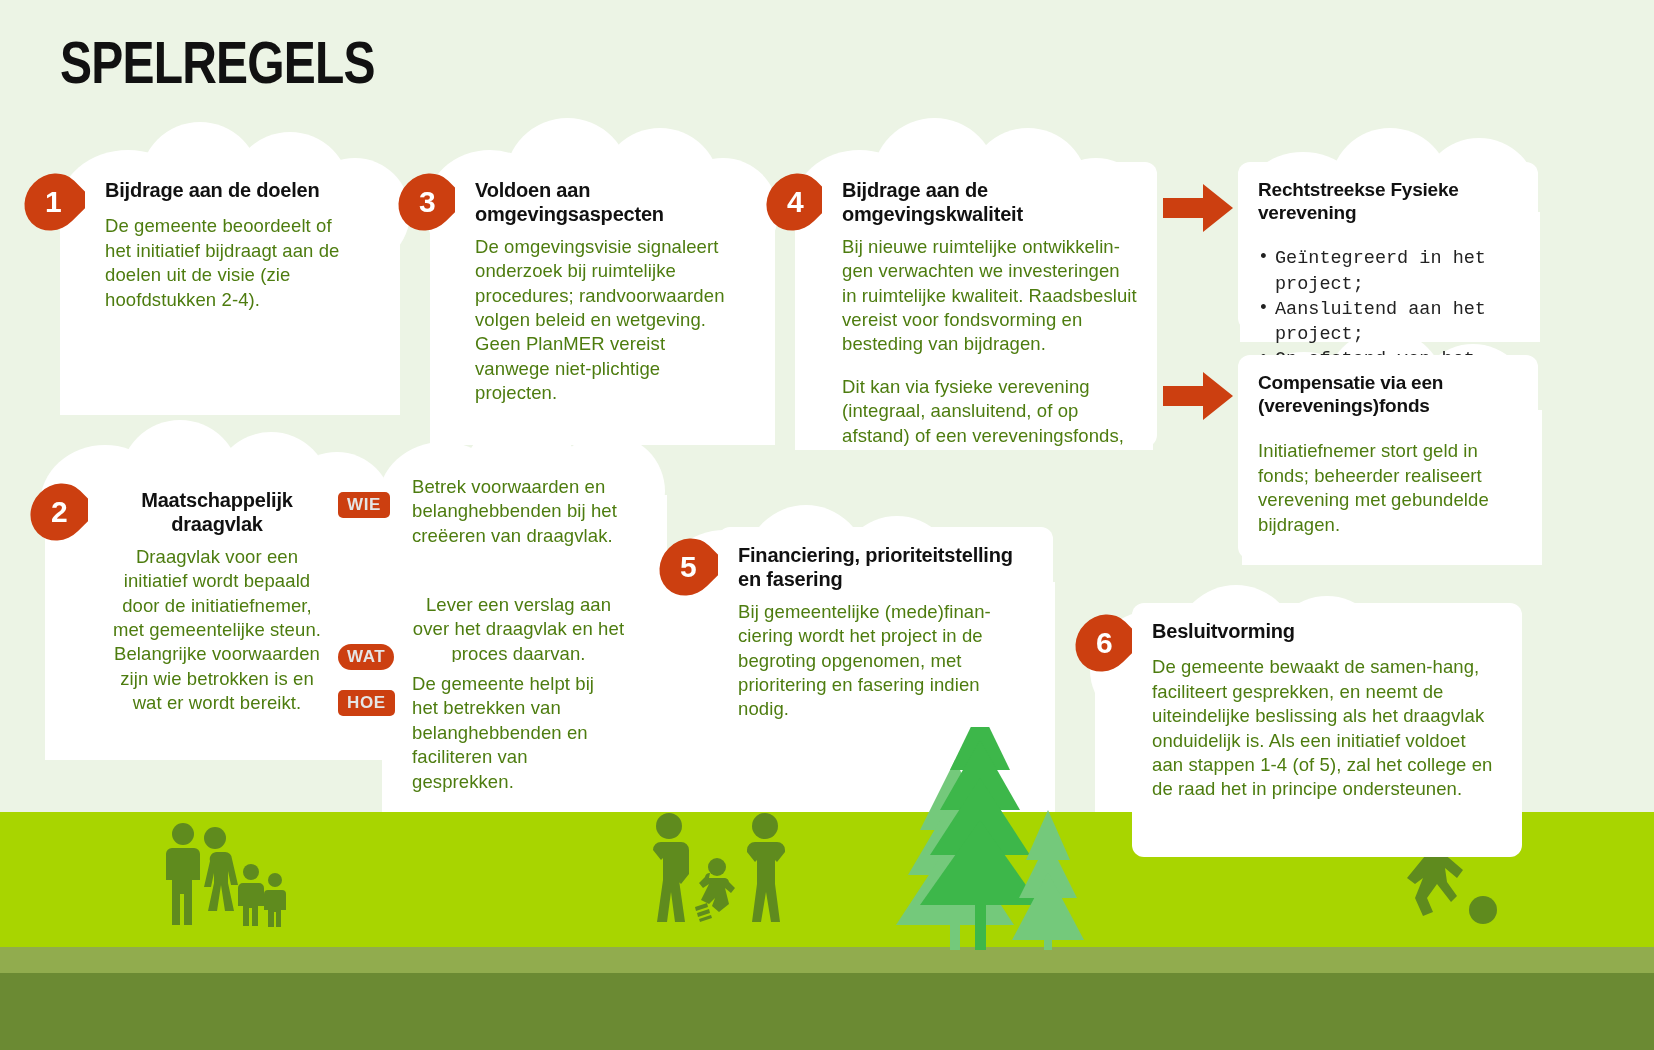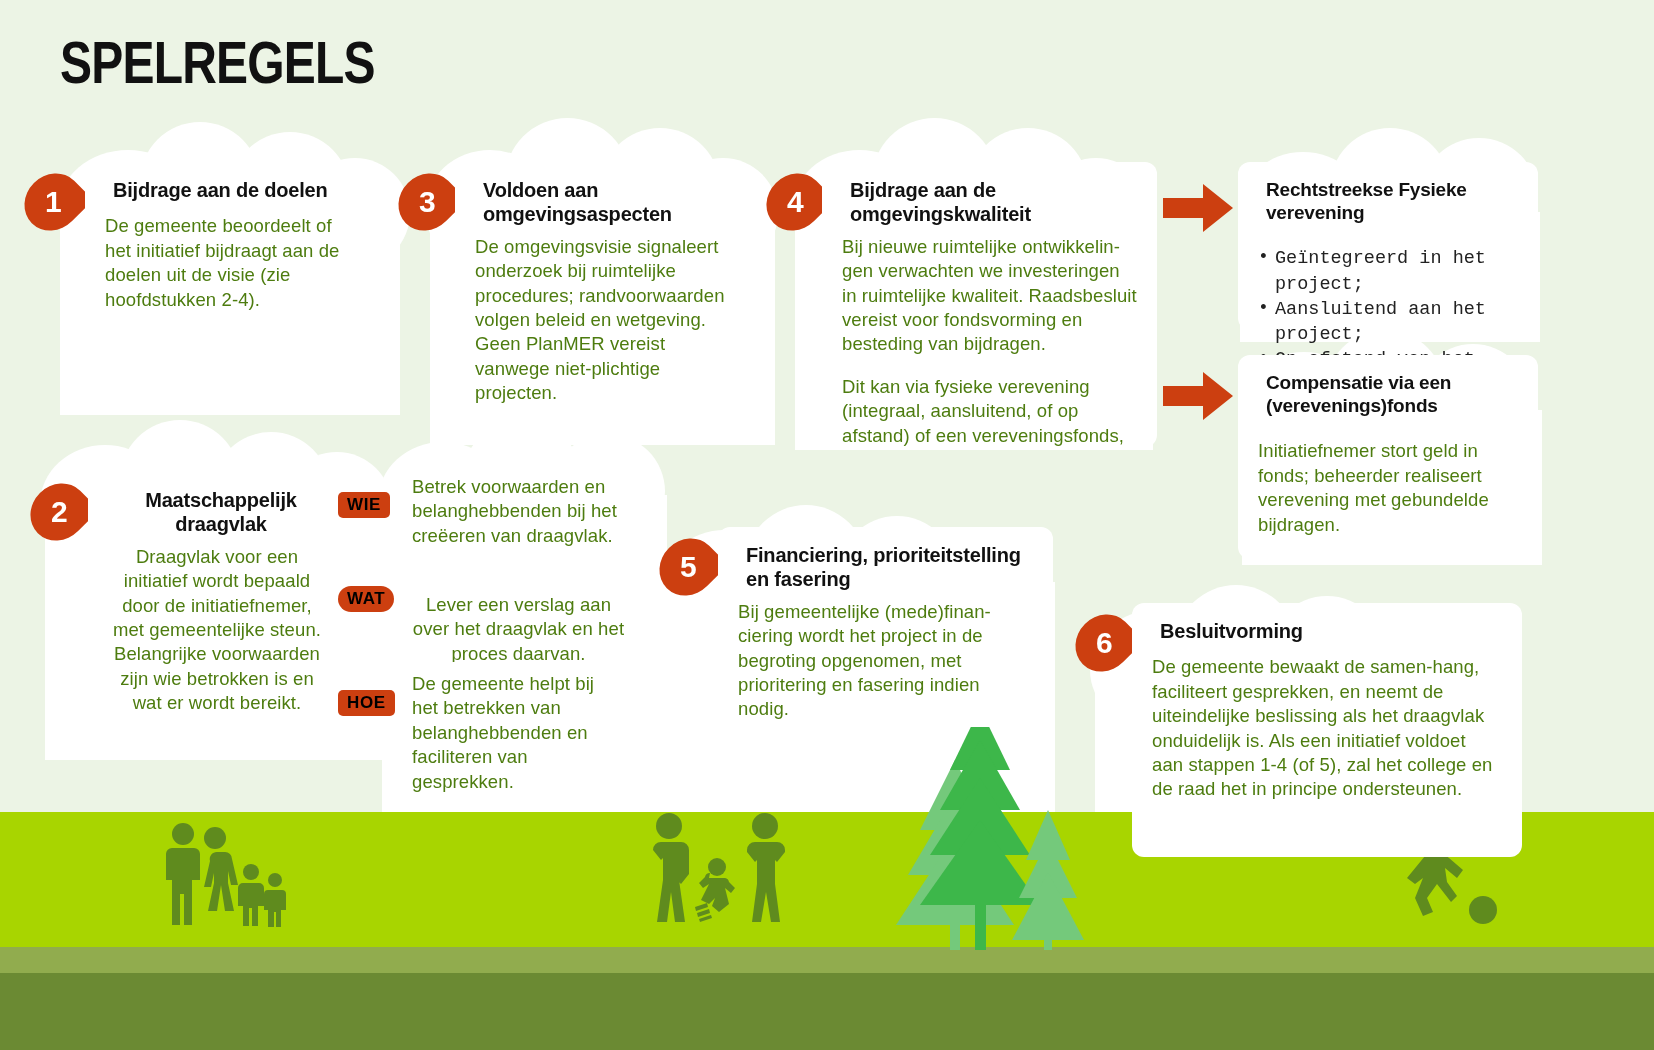--- a/index.html
+++ b/index.html
@@ -23,21 +23,21 @@
   .grass3{position:absolute;left:0;top:973px;width:1654px;height:77px;background:#6b8a33;}
 
   
   .card{
     position:absolute;background:#ffffff;border-radius:12px;
     box-sizing:border-box;padding:16px 20px 18px 20px;
   }
   .card-title{
     font-weight:bold;color:#111111;
     font-size:20px;line-height:1.22;letter-spacing:-0.2px;
-    margin:0 0 12px 8px;
+    margin:0 0 12px 0;
   }
   .card-title.nogap{margin-bottom:8px;}
   .card-body{
     color:#4d7c0f;font-size:18.5px;line-height:1.32;
     font-weight:300;letter-spacing:0.1px;margin:0;
   }
   .card-body + .card-body{margin-top:18px;}
 
   
   .pin{
@@ -48,21 +48,21 @@
   }
   .pin span{
     transform:rotate(-45deg);
     color:#ffffff;font-size:30px;font-weight:bold;
     font-family:"Liberation Sans", sans-serif;
     line-height:1;
   }
 
   
   .tag{
-    position:absolute;background:#cc3f10;color:#000000;
+    position:absolute;background:#cc3f10;color:#e5e5e5;
     font-weight:bold;font-size:17px;letter-spacing:0.6px;
     padding:4px 9px 5px 9px;border-radius:5px;
     line-height:1;
   }
 
   
   .arrow{position:absolute;width:72px;height:52px;}
 
   
   ul.bul{margin:0;padding:0;list-style:none;font-family:Liberation Mono, monospace;}
@@ -266,21 +266,21 @@
     <p class="card-body">Draagvlak voor een initiatief wordt bepaald door de initiatiefnemer, met gemeentelijke steun. Belangrijke voorwaarden zijn wie betrokken is en wat er wordt bereikt.</p>
   </div>
 
   <div class="tag" style="left:338px;top:492px;">
     <span>WIE</span>
   </div>
   <div class="card" style="left:396px;top:465px;width:245px;height:110px;padding:10px 16px;">
     <p class="card-body">Betrek voorwaarden en belanghebbenden bij het creëeren van draagvlak.</p>
   </div>
 
-  <div class="tag" style="left:338px;top:586px;border-radius:13px;">
+  <div class="tag" style="left:338px;top:644px;border-radius:13px;">
     <span>WAT</span>
   </div>
   <div class="card" style="left:396px;top:583px;width:245px;height:88px;padding:10px 16px;text-align:center;">
     <p class="card-body">Lever een verslag aan over het draagvlak en het proces daarvan.</p>
   </div>
 
   <div class="tag" style="left:338px;top:690px;">
     <span>HOE</span>
   </div>
   <div class="card" style="left:396px;top:662px;width:245px;height:133px;padding:10px 16px;">

